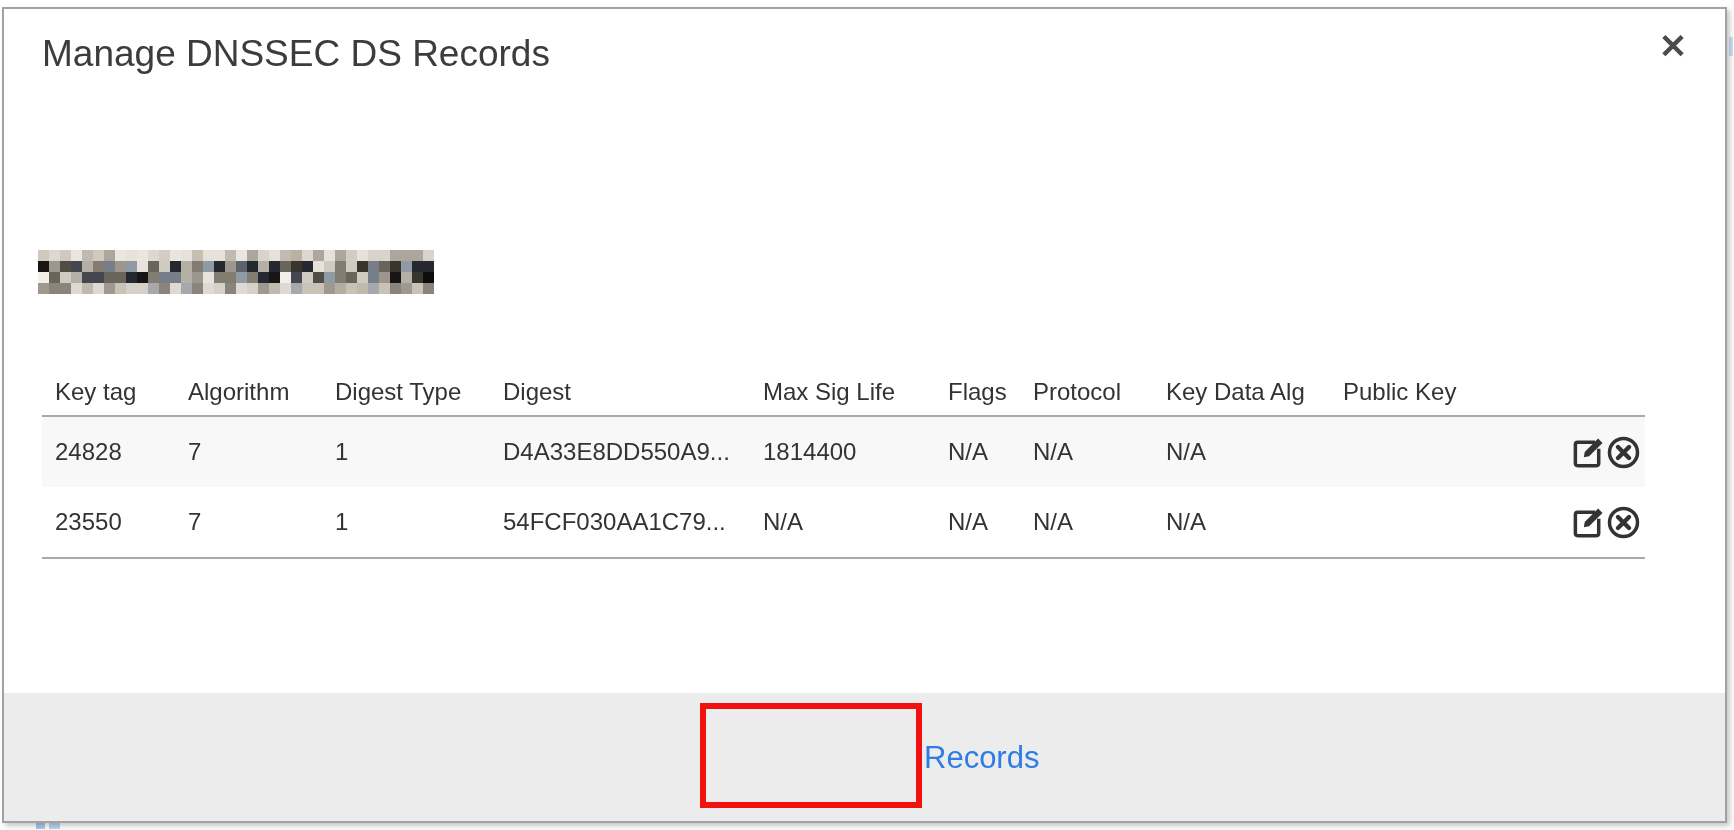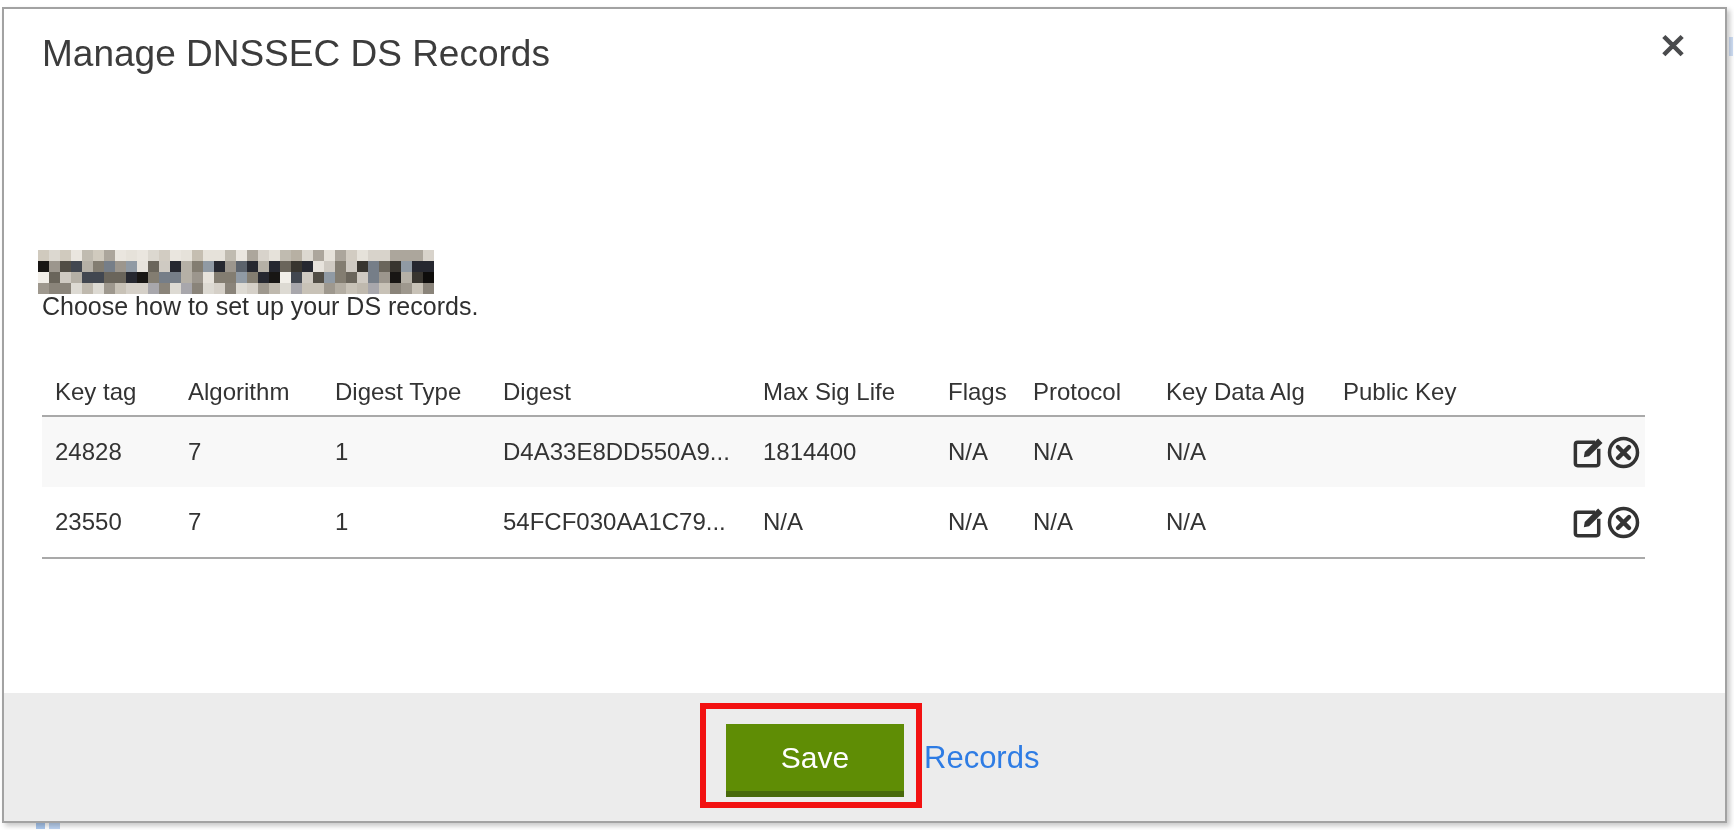--- a/index.html
+++ b/index.html
@@ -111,21 +111,20 @@
   <span class="frag frag-c"></span>
 
   <div class="dialog">
 
     <h1 class="dialog-title">Manage DNSSEC DS Records</h1>
 
     <button class="close-btn">✕</button>
 
     <div class="mosaic" id="mosaic"><i style="background:#d0cabe"></i><i style="background:#dcd8d0"></i><i style="background:#d0cabe"></i><i style="background:#eae6df"></i><i style="background:#c0bbb0"></i><i style="background:#d0cabe"></i><i style="background:#aca69c"></i><i style="background:#eae6df"></i><i style="background:#e6e2da"></i><i style="background:#eae6df"></i><i style="background:#dcd8d0"></i><i style="background:#d2ccc2"></i><i style="background:#eae6df"></i><i style="background:#e6e2da"></i><i style="background:#c5beb1"></i><i style="background:#e6e2da"></i><i style="background:#e6e2da"></i><i style="background:#c0bbb0"></i><i style="background:#eae6df"></i><i style="background:#aca69c"></i><i style="background:#d8d3cb"></i><i style="background:#e6e2da"></i><i style="background:#c0bbb0"></i><i style="background:#b7b0a3"></i><i style="background:#dcd8d0"></i><i style="background:#aca69c"></i><i style="background:#e6e2da"></i><i style="background:#aca69c"></i><i style="background:#d2ccc2"></i><i style="background:#e6e2da"></i><i style="background:#d8d3cb"></i><i style="background:#d8d3cb"></i><i style="background:#aca69c"></i><i style="background:#aca69c"></i><i style="background:#aca69c"></i><i style="background:#d8d3cb"></i><i style="background:#181614"></i><i style="background:#9c968d"></i><i style="background:#514d45"></i><i style="background:#424750"></i><i style="background:#b5b0a6"></i><i style="background:#837d71"></i><i style="background:#767e88"></i><i style="background:#9c968d"></i><i style="background:#909aa4"></i><i style="background:#e7e3dc"></i><i style="background:#6a655b"></i><i style="background:#cfcac2"></i><i style="background:#262830"></i><i style="background:#b5b0a6"></i><i style="background:#837d71"></i><i style="background:#909aa4"></i><i style="background:#262830"></i><i style="background:#9c968d"></i><i style="background:#5c636c"></i><i style="background:#262830"></i><i style="background:#b5b0a6"></i><i style="background:#262830"></i><i style="background:#6a655b"></i><i style="background:#38352f"></i><i style="background:#262830"></i><i style="background:#e7e3dc"></i><i style="background:#cfcac2"></i><i style="background:#837d71"></i><i style="background:#cfcac2"></i><i style="background:#38352f"></i><i style="background:#767e88"></i><i style="background:#6a655b"></i><i style="background:#38352f"></i><i style="background:#909aa4"></i><i style="background:#262830"></i><i style="background:#262830"></i><i style="background:#f2efe9"></i><i style="background:#6a655b"></i><i style="background:#cfcac2"></i><i style="background:#b5b0a6"></i><i style="background:#424750"></i><i style="background:#424750"></i><i style="background:#6a655b"></i><i style="background:#6a655b"></i><i style="background:#262830"></i><i style="background:#181614"></i><i style="background:#837d71"></i><i style="background:#767e88"></i><i style="background:#767e88"></i><i style="background:#b5b0a6"></i><i style="background:#9c968d"></i><i style="background:#e7e3dc"></i><i style="background:#837d71"></i><i style="background:#837d71"></i><i style="background:#909aa4"></i><i style="background:#837d71"></i><i style="background:#262830"></i><i style="background:#181614"></i><i style="background:#f2efe9"></i><i style="background:#424750"></i><i style="background:#cfcac2"></i><i style="background:#514d45"></i><i style="background:#909aa4"></i><i style="background:#837d71"></i><i style="background:#6a655b"></i><i style="background:#cfcac2"></i><i style="background:#767e88"></i><i style="background:#9c968d"></i><i style="background:#181614"></i><i style="background:#b5b0a6"></i><i style="background:#38352f"></i><i style="background:#0e0d0b"></i><i style="background:#9e988e"></i><i style="background:#8a847a"></i><i style="background:#8a847a"></i><i style="background:#dddad3"></i><i style="background:#bfb9ae"></i><i style="background:#dddad3"></i><i style="background:#9e988e"></i><i style="background:#c8c2b7"></i><i style="background:#d5d0c8"></i><i style="background:#d5d0c8"></i><i style="background:#a8a7ac"></i><i style="background:#8a847a"></i><i style="background:#dddad3"></i><i style="background:#a8a7ac"></i><i style="background:#8a847a"></i><i style="background:#dddad3"></i><i style="background:#d5d0c8"></i><i style="background:#8a847a"></i><i style="background:#dddad3"></i><i style="background:#d5d0c8"></i><i style="background:#9e988e"></i><i style="background:#bfb9ae"></i><i style="background:#dddad3"></i><i style="background:#a8a7ac"></i><i style="background:#c8c2b7"></i><i style="background:#c8c2b7"></i><i style="background:#9e988e"></i><i style="background:#b3ada2"></i><i style="background:#c8c2b7"></i><i style="background:#bfb9ae"></i><i style="background:#a8a7ac"></i><i style="background:#c8c2b7"></i><i style="background:#8a847a"></i><i style="background:#9e988e"></i><i style="background:#c8c2b7"></i><i style="background:#8a847a"></i></div>
 
-    <div class="instruction">Choose how to set up your DS records.</div>
 
     <table class="ds-table">
       <colgroup>
         <col style="width:133px">
           <col style="width:147px">
           <col style="width:168px">
         <col style="width:260px">
           <col style="width:185px">
           <col style="width:85px">
         <col style="width:133px">
@@ -194,20 +193,19 @@
                   <path d="M8.2 8.2 15.8 15.8 M15.8 8.2 8.2 15.8" stroke="#333" stroke-width="3" stroke-linecap="round"></path>
                 </svg>
             </button>
           </td>
         </tr>
       </tbody>
     </table>
 
 
     <div class="footer">
-      <button class="save-btn">Save</button>
       <a class="cancel-link">Records</a>
     </div>
 
     <div class="red-annotation"></div>
 
   </div>
 </div>
 
 </body></html>

